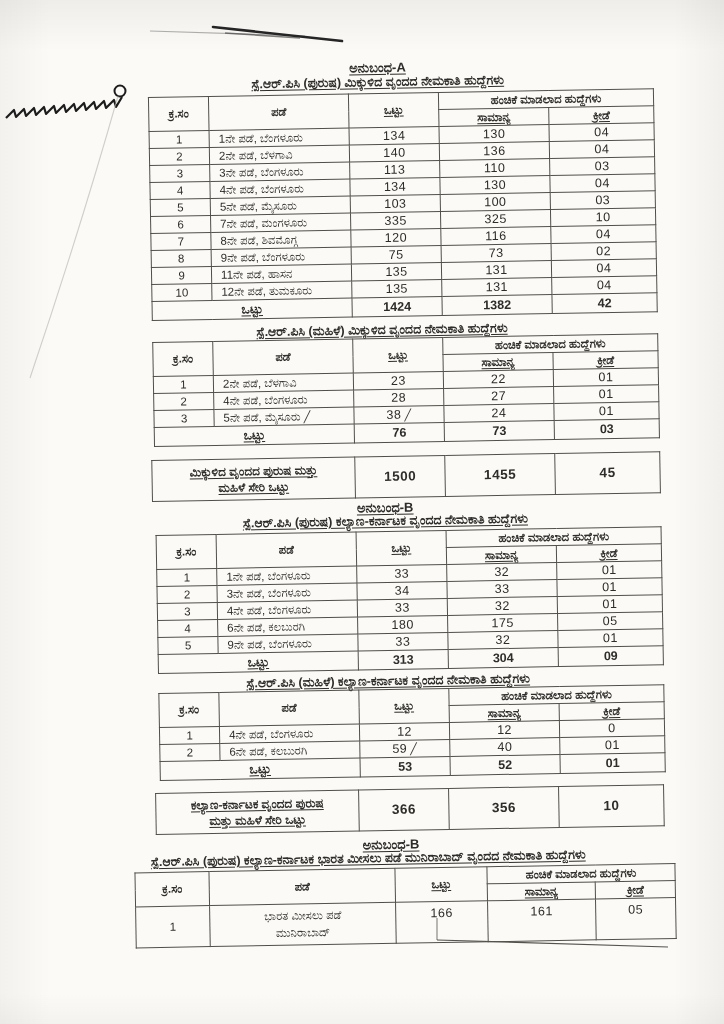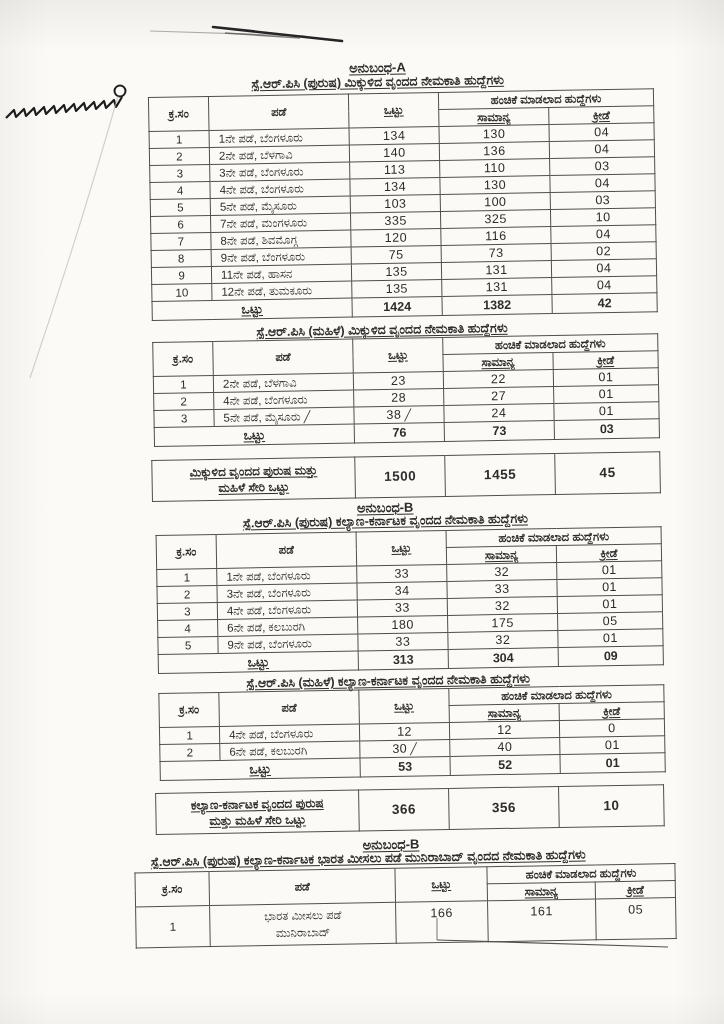--- a/index.html
+++ b/index.html
@@ -307,21 +307,21 @@
       <tr>
         <td>1</td>
         <td class="post">4ನೇ ಪಡೆ, ಬೆಂಗಳೂರು</td>
         <td class="num">12</td>
         <td class="num">12</td>
         <td class="num">0</td>
       </tr>
       <tr>
         <td>2</td>
         <td class="post">6ನೇ ಪಡೆ, ಕಲಬುರಗಿ</td>
-        <td class="num"><span>30</span><span class="tick">╱</span></td>
+        <td class="num"><span>59</span><span class="tick">╱</span></td>
         <td class="num">40</td>
         <td class="num">01</td>
       </tr>
       <tr class="trow">
         <td colspan="2" class="u">ಒಟ್ಟು</td>
         <td>53</td>
         <td>52</td>
         <td>01</td>
       </tr>
     </tbody>

